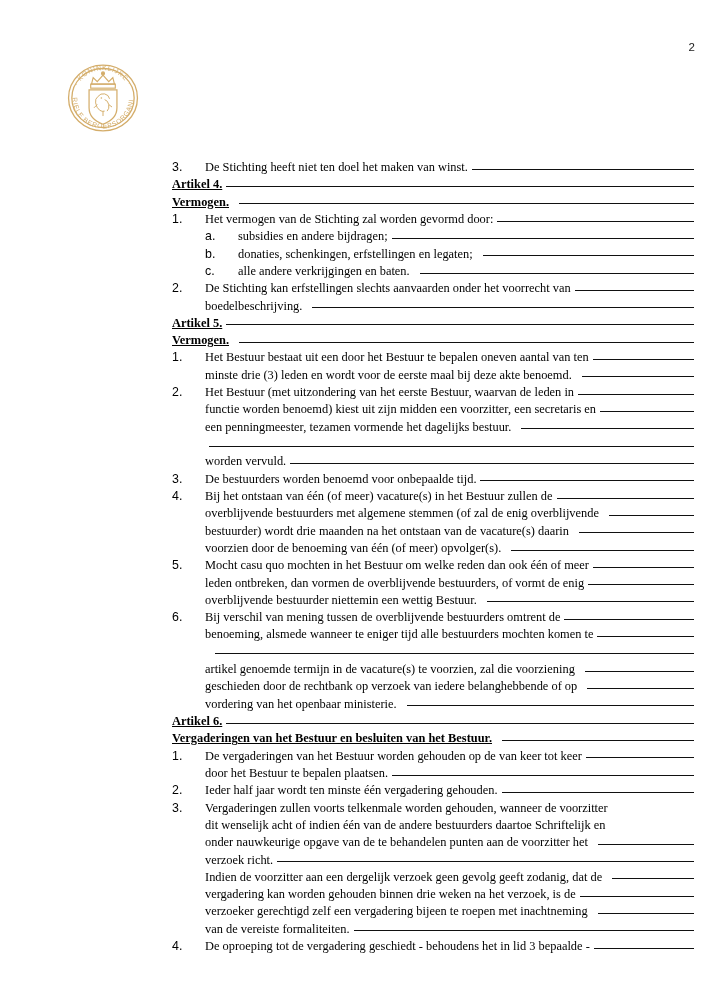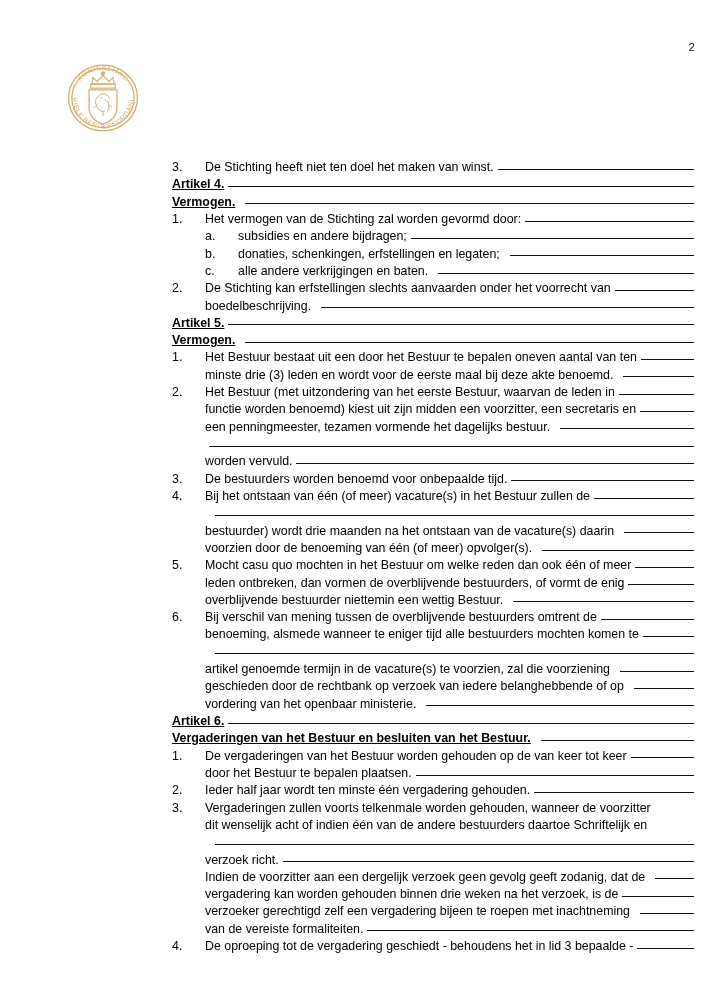--- a/index.html
+++ b/index.html
@@ -61,20 +61,21 @@
     font-size: 12.4px;
   }
   .marker.sub {
     width: 33px;
     margin-left: 33px;
   }
   .marker.blank { width: 33px; }
   .txt {
     flex: 0 0 auto;
     font-size: 12.4px;
+    font-family: Liberation Serif, serif;
   }
   .ln.heading .txt {
     font-weight: bold;
     text-decoration: underline;
     text-underline-offset: 1px;
   }
   
   .rule {
     flex: 1 1 auto;
     position: relative;
@@ -227,20 +228,21 @@
         <span class="txt">De bestuurders worden benoemd voor onbepaalde tijd.</span>
         <span class="rule"></span>
       </div>
       <div class="ln">
         <span class="marker">4.</span>
         <span class="txt">Bij het ontstaan van één (of meer) vacature(s) in het Bestuur zullen de</span>
         <span class="rule"></span>
       </div>
       <div class="ln">
         <span class="marker blank"></span>
+        <span class="txt">overblijvende bestuurders met algemene stemmen (of zal de enig overblijvende</span>
         <span class="rule gap-sm"></span>
       </div>
       <div class="ln">
         <span class="marker blank"></span>
         <span class="txt">bestuurder) wordt drie maanden na het ontstaan van de vacature(s) daarin</span>
         <span class="rule gap-sm"></span>
       </div>
       <div class="ln">
         <span class="marker blank"></span>
         <span class="txt">voorzien door de benoeming van één (of meer) opvolger(s).</span>
@@ -318,20 +320,21 @@
         <span class="txt">Vergaderingen zullen voorts telkenmale worden gehouden, wanneer de voorzitter</span>
         <span class="rule none"></span>
       </div>
       <div class="ln">
         <span class="marker blank"></span>
         <span class="txt">dit wenselijk acht of indien één van de andere bestuurders daartoe Schriftelijk en</span>
         <span class="rule none"></span>
       </div>
       <div class="ln">
         <span class="marker blank"></span>
+        <span class="txt">onder nauwkeurige opgave van de te behandelen punten aan de voorzitter het</span>
         <span class="rule gap-sm"></span>
       </div>
       <div class="ln">
         <span class="marker blank"></span>
         <span class="txt">verzoek richt.</span>
         <span class="rule"></span>
       </div>
       <div class="ln">
         <span class="marker blank"></span>
         <span class="txt">Indien de voorzitter aan een dergelijk verzoek geen gevolg geeft zodanig, dat de</span>

